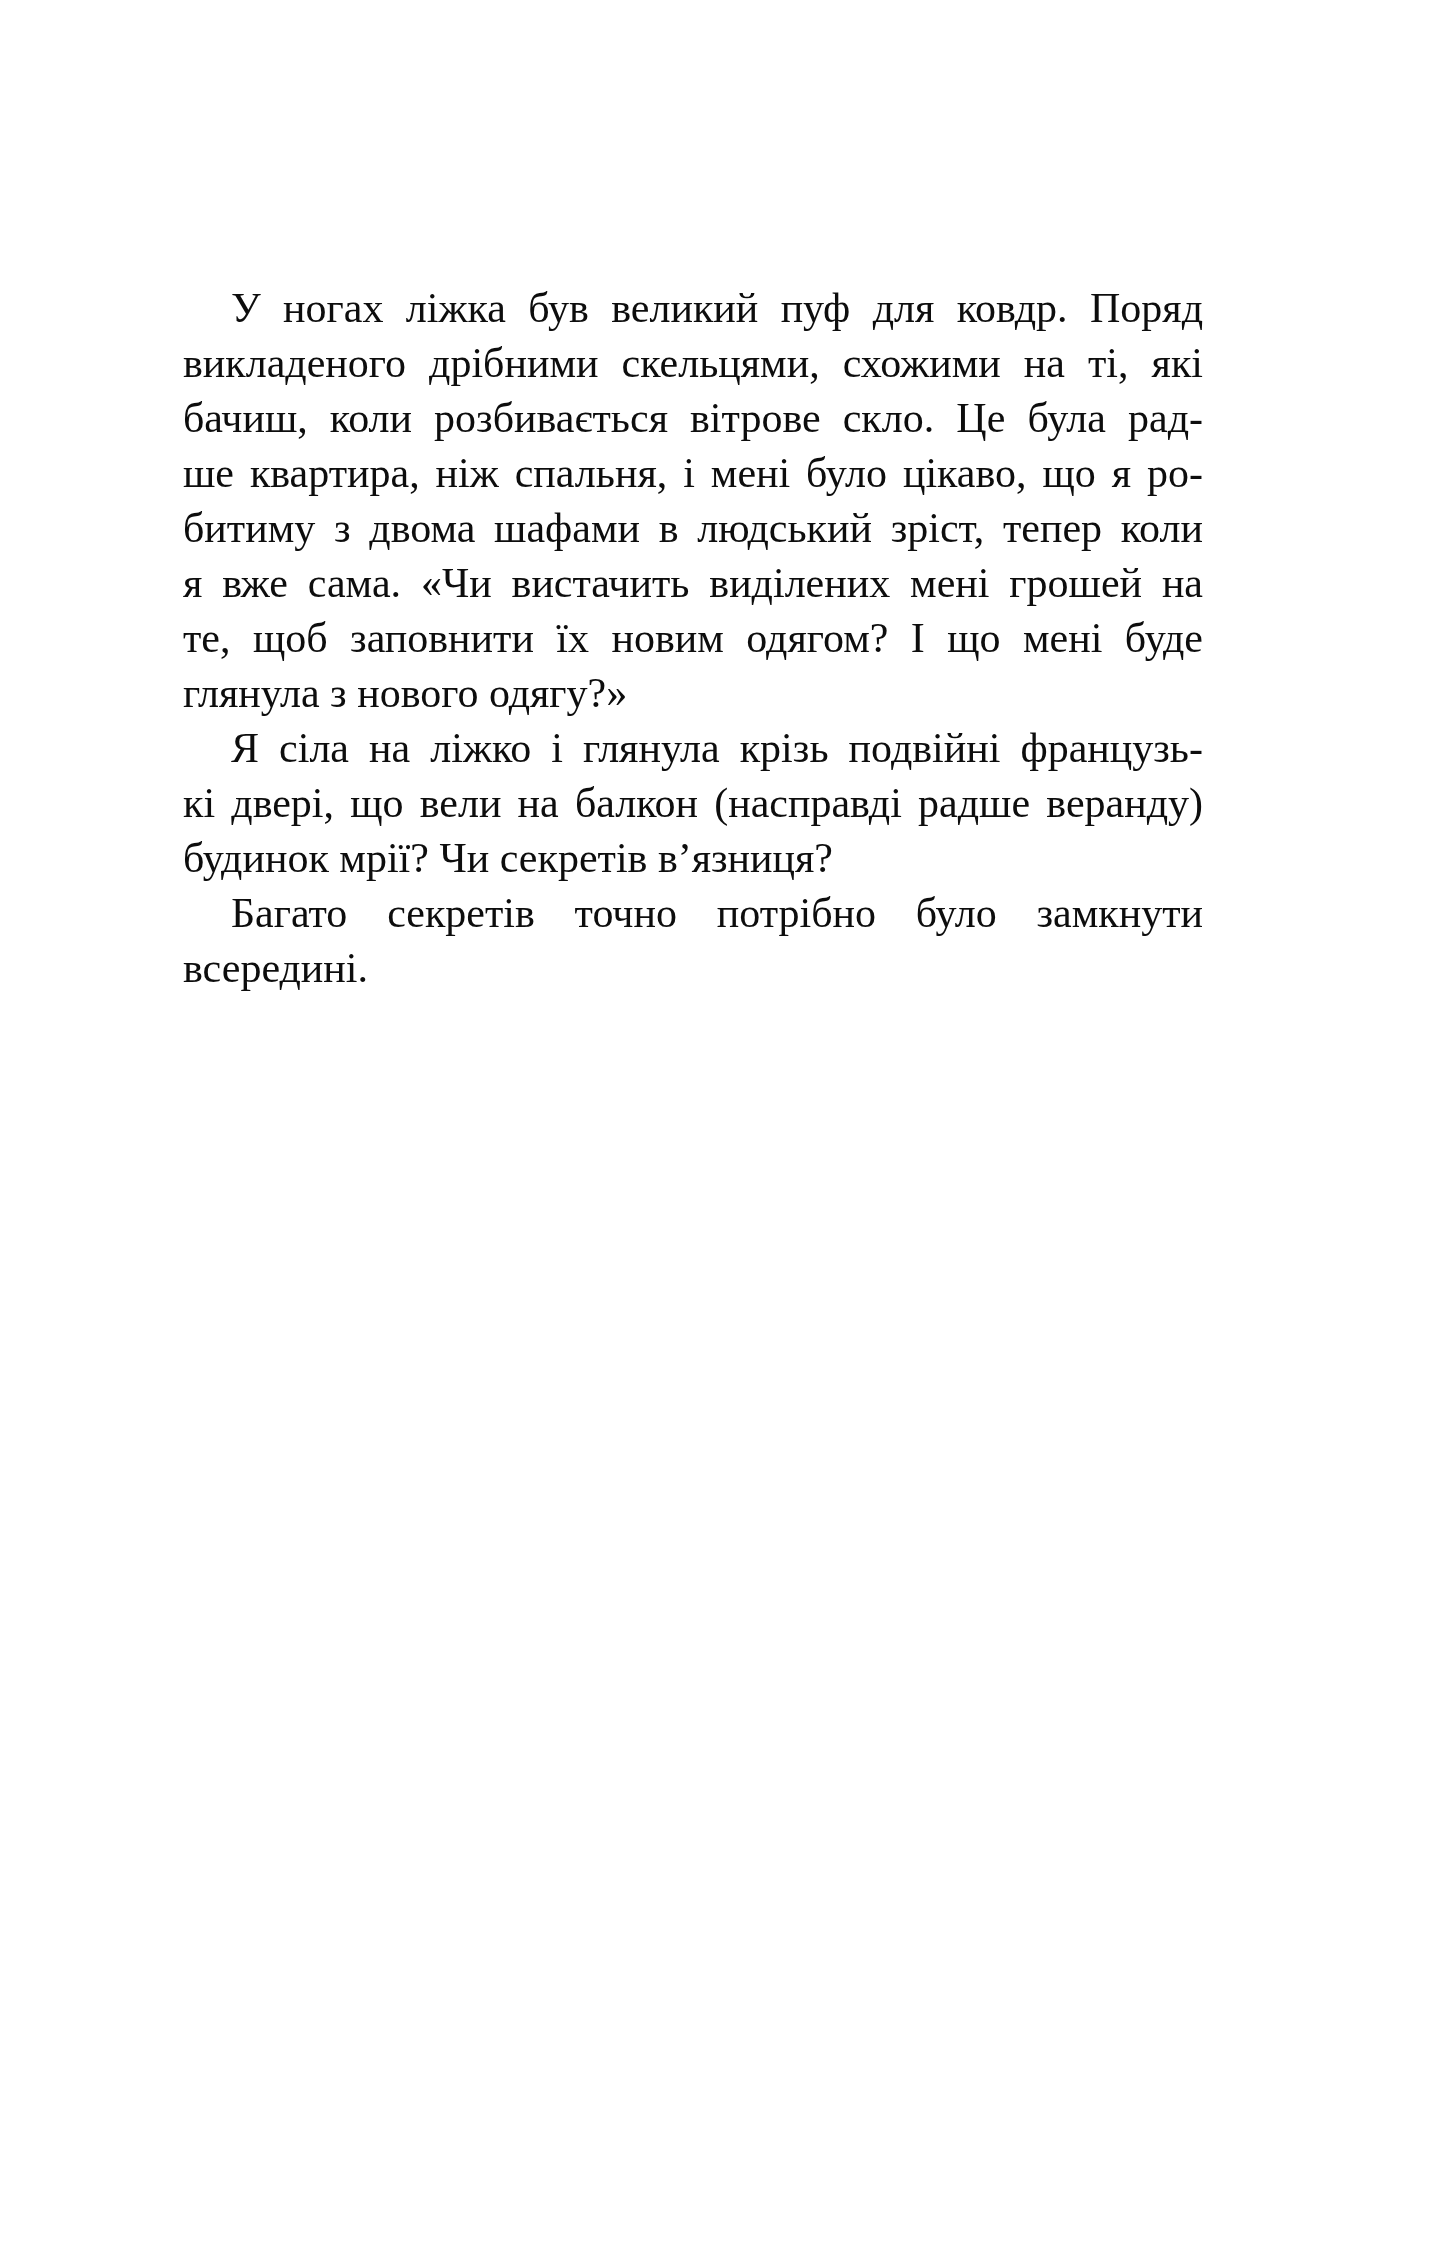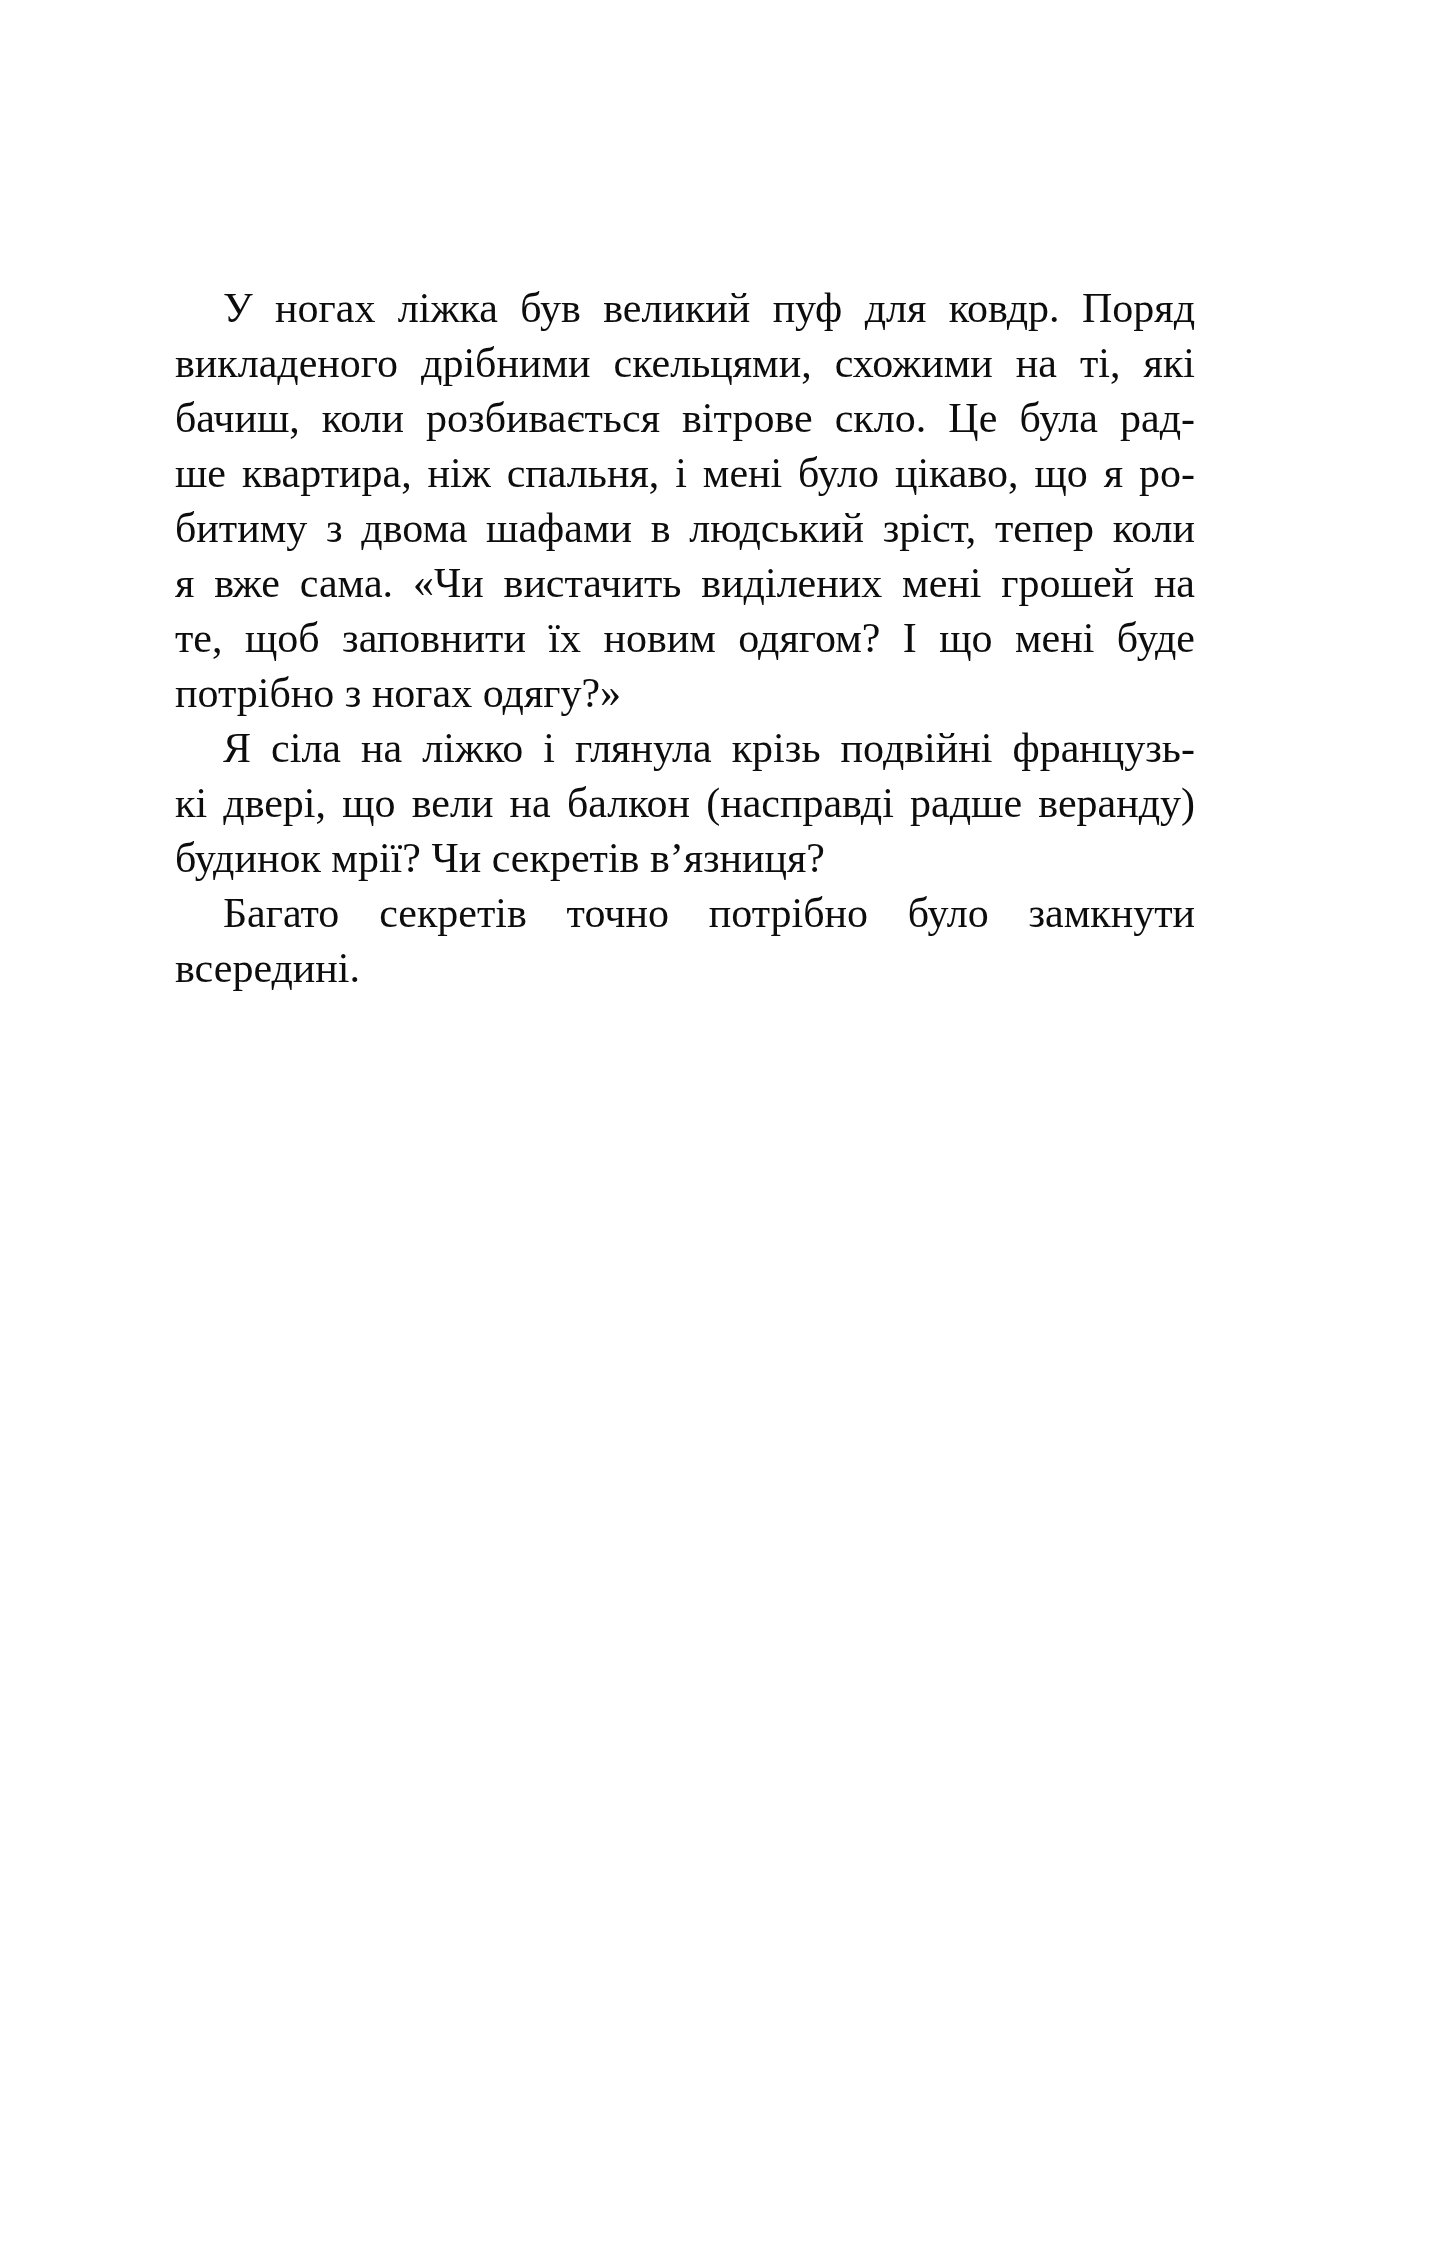--- a/index.html
+++ b/index.html
@@ -39,31 +39,31 @@
     text-indent: 48px;
   }
   .line.last {
     text-align-last: left;
   }
 </style>
 </head>
 <body style="background: rgb(255, 255, 255);">
 
 <div class="page">
-  <div class="text-block" style="color: rgb(13, 13, 13);">
+  <div class="text-block" style="color: rgb(13, 13, 13); margin-left: 8px;">
 
     <div class="paragraph">
       <div class="line indent">У ногах ліжка був великий пуф для ковдр. Поряд</div>
       <div class="line">викладеного дрібними скельцями, схожими на ті, які</div>
       <div class="line">бачиш, коли розбивається вітрове скло. Це була рад-</div>
       <div class="line">ше квартира, ніж спальня, і мені було цікаво, що я ро-</div>
       <div class="line">битиму з двома шафами в людський зріст, тепер коли</div>
       <div class="line">я вже сама. «Чи вистачить виділених мені грошей на</div>
       <div class="line">те, щоб заповнити їх новим одягом? І що мені буде</div>
-      <div class="line last">потрібно з ногах одягу?»</div>
+      <div class="line last">глянула з нового одягу?»</div>
     </div>
 
     <div class="paragraph">
       <div class="line indent">Я сіла на ліжко і глянула крізь подвійні французь-</div>
       <div class="line">кі двері, що вели на балкон (насправді радше веранду)</div>
       <div class="line last">будинок мрії? Чи секретів в’язниця?</div>
     </div>
 
     <div class="paragraph">
       <div class="line indent">Багато секретів точно потрібно було замкнути</div>

